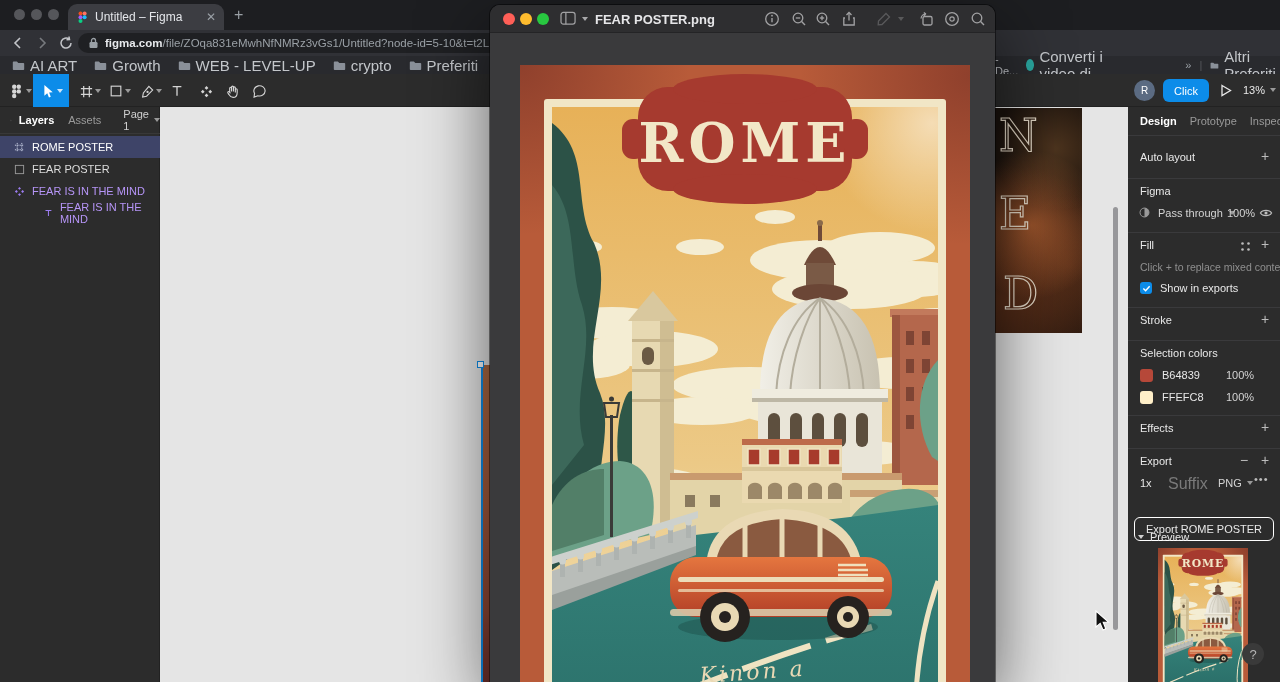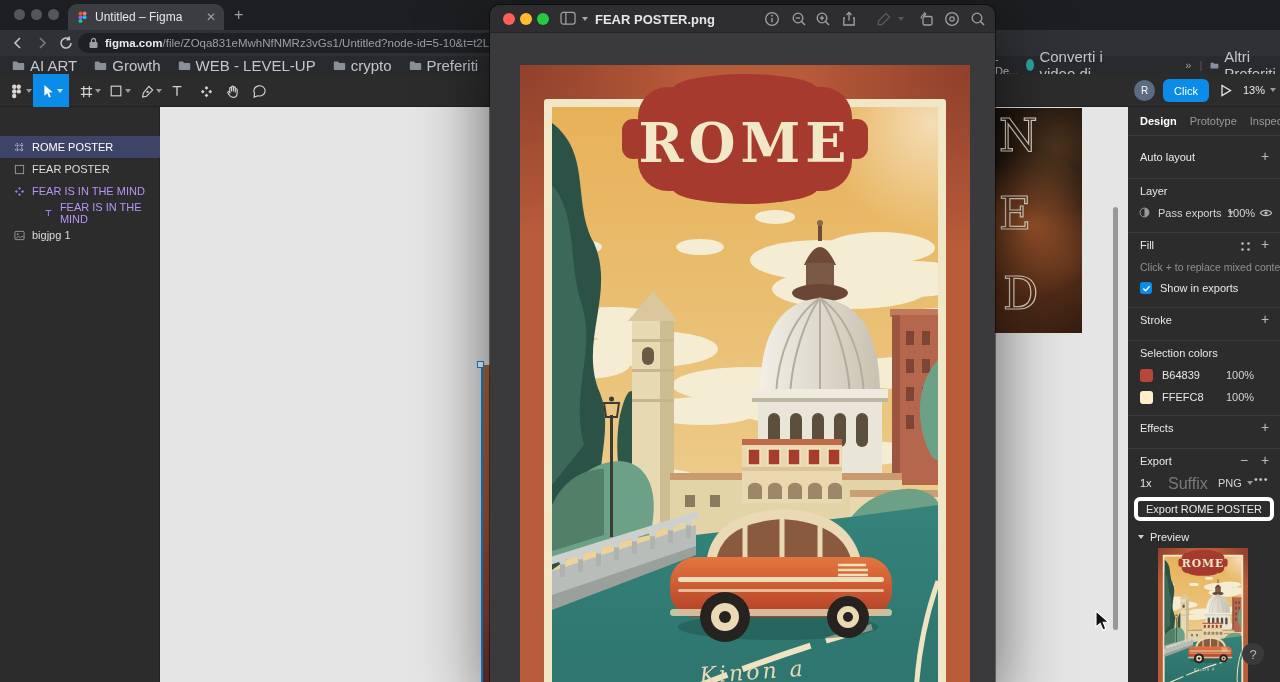--- a/index.html
+++ b/index.html
@@ -64,21 +64,21 @@
   .rpanel{left:1128px;top:107px;width:152px;height:575px;background:#2c2c2c}
   .sep{left:0;width:152px;height:1px;background:#3a3a3c}
   .rtabs{left:0;top:0;width:152px;height:28px;display:flex;align-items:center;gap:13px;padding-left:12px;font-size:11px;color:#9a9a9a}
   .rtabs .on{color:#fff;font-weight:700}
   .shead{font-size:11px;font-weight:400;color:#e8e8e8}
   .sdim{font-size:10.5px;color:#8f8f8f}
   .sval{font-size:11px;color:#d4d4d4}
   .plus{color:#bdbdbd;font-size:14px;font-weight:400}
   .swatch{width:13px;height:13px;border-radius:3px}
   .checkbox{width:12px;height:12px;background:#0c8ce9;border-radius:3px;display:flex;align-items:center;justify-content:center}
-  .exportbtn{left:6px;top:390px;width:140px;height:24px;border:4px solid #ffffff;border-radius:6px;
+  .exportbtn{left:6px;top:410px;width:140px;height:24px;border:1px solid #ffffff;border-radius:6px;
     color:#e8e8e8;font-size:11px;display:flex;align-items:center;justify-content:center}
   .thumb{left:30px;top:441px;width:90px;height:134px;overflow:hidden}
   .suffix{background:transparent;border:none;outline:none;width:44px;font-size:16px;color:#e8e8e8;font-family:"Liberation Sans",sans-serif}
   .suffix::placeholder{color:#7a7a7a}
   .help{left:1242px;top:643px;width:22px;height:22px;border-radius:50%;background:#3a3a3a;color:#b5b5b5;
     font-size:13px;display:flex;align-items:center;justify-content:center;z-index:60}
   
   .pwin{left:490px;top:5px;width:505px;height:677px;background:#3a3a3c;border-radius:10px 10px 0 0;
     box-shadow:0 25px 70px rgba(0,0,0,.6),0 0 0 1px rgba(0,0,0,.45);z-index:50}
   .ptitle{left:0;top:0;width:505px;height:28px;background:#2e2e30;border-bottom:1px solid #242426;border-radius:10px 10px 0 0}
@@ -514,20 +514,32 @@
     <svg class="r ic" style="left:1219px;top:9px" width="14" height="15" viewBox="0 0 14 15">
       <path d="M3,2.5 L11.5,7.5 L3,12.5 Z" stroke="#e8e8e8" stroke-width="1.3" fill="none"></path>
     </svg>
     <div class="r zoomlv">
       <span>13%</span>
       <div class="chev"></div>
     </div>
   </div>
 
   <div class="r lpanel">
+    <div class="r lphead">
+      <svg class="ic" style="margin-left:10px" width="13" height="13" viewBox="0 0 16 16">
+        <circle cx="7" cy="7" r="4.5" stroke="#9a9a9a" stroke-width="1.4" fill="none"></circle>
+        <line x1="10.5" y1="10.5" x2="14" y2="14" stroke="#9a9a9a" stroke-width="1.4"></line>
+      </svg>
+      <span style="margin-left:7px;font-size:11px;font-weight:700;color:#fff">Layers</span>
+      <span style="margin-left:14px;font-size:11px;color:#9a9a9a">Assets</span>
+      <span style="margin-left:22px;font-size:11px;color:#d0d0d0;display:flex;align-items:center;gap:5px">
+        <span>Page 1</span>
+        <span class="chev"></span>
+      </span>
+    </div>
     <div class="r lrow sel" style="top:29px;padding-left:14px">
       <svg class="ic" width="11" height="11" viewBox="0 0 12 12">
         <path d="M3.5,1 V11 M8.5,1 V11 M1,3.5 H11 M1,8.5 H11" stroke="#cdd3e8" stroke-width="1" stroke-dasharray="1.5 1"></path>
       </svg>
       <span>ROME POSTER</span>
     </div>
     <div class="r lrow" style="top:51px;padding-left:14px">
       <svg class="ic" width="11" height="11" viewBox="0 0 12 12">
         <rect x="1.5" y="1.5" width="9" height="9" stroke="#9a9a9a" stroke-width="1" fill="none"></rect>
       </svg>
@@ -537,28 +549,20 @@
       <svg class="ic" width="11" height="11" viewBox="0 0 12 12">
         <path d="M6,1 l1.6,1.6 -1.6,1.6 -1.6,-1.6 z M9.4,4.4 l1.6,1.6 -1.6,1.6 -1.6,-1.6 z M2.6,4.4 l1.6,1.6 -1.6,1.6 -1.6,-1.6 z M6,7.8 l1.6,1.6 -1.6,1.6 -1.6,-1.6 z" fill="#9d7df2"></path>
       </svg>
       <span>FEAR IS IN THE MIND</span>
     </div>
     <div class="r lrow purple" style="top:95px;padding-left:44px">
       <svg class="ic" width="10" height="10" viewBox="0 0 12 12">
         <path d="M2,2.5 H10 M6,2.5 V10" stroke="#9d7df2" stroke-width="1.4"></path>
       </svg>
       <span>FEAR IS IN THE MIND</span>
-    </div>
-    <div class="r lrow" style="top:117px;padding-left:14px">
-      <svg class="ic" width="11" height="11" viewBox="0 0 12 12">
-        <rect x="1" y="1.5" width="10" height="9" rx="1" stroke="#9a9a9a" stroke-width="1" fill="none"></rect>
-        <circle cx="4" cy="4.5" r="1" fill="#9a9a9a"></circle>
-        <path d="M2,9.5 L5,6.5 L7,8.5 L9,6.5 L11,8.5" stroke="#9a9a9a" stroke-width="1" fill="none"></path>
-      </svg>
-      <span>bigjpg 1</span>
     </div>
   </div>
 
   <div class="r canvas">
     <div class="r fear">
       <span class="fearL" style="left:4px;top:6px">N</span>
       <span class="fearL" style="left:4px;top:84px">E</span>
       <span class="fearL" style="left:8px;top:164px">D</span>
     </div>
     <div class="r scrollbar"></div>
@@ -572,27 +576,27 @@
       <span class="on">Design</span>
       <span>Prototype</span>
       <span>Inspect</span>
     </div>
     <div class="r sep" style="top:28px"></div>
 
     <span class="r shead" style="left:12px;top:44px">Auto layout</span>
     <span class="r plus" style="left:133px;top:41px">+</span>
     <div class="r sep" style="top:71px"></div>
 
-    <span class="r shead" style="left:12px;top:78px">Layer</span>
+    <span class="r shead" style="left:12px;top:78px">Figma</span>
     <svg class="r ic" style="left:10px;top:99px" width="13" height="13" viewBox="0 0 16 16">
       <circle cx="8" cy="8" r="5.5" stroke="#9a9a9a" stroke-width="1.2" fill="none"></circle>
       <path d="M8,2.5 a5.5,5.5 0 0 1 0,11 Z" fill="#9a9a9a"></path>
     </svg>
     <span class="r sval" style="left:30px;top:100px;display:flex;align-items:center;gap:6px">
-      <span>Pass exports</span>
+      <span>Pass through</span>
         <span class="chev"></span>
     </span>
     <span class="r sval" style="left:99px;top:100px">100%</span>
     <svg class="r ic" style="left:131px;top:100px" width="14" height="12" viewBox="0 0 16 13">
       <path d="M1.5,6.5 C4,2.5 12,2.5 14.5,6.5 C12,10.5 4,10.5 1.5,6.5 Z" stroke="#bdbdbd" stroke-width="1.2" fill="none"></path>
       <circle cx="8" cy="6.5" r="1.8" fill="#bdbdbd"></circle>
     </svg>
     <div class="r sep" style="top:125px"></div>
 
     <span class="r shead" style="left:12px;top:132px">Fill</span>

